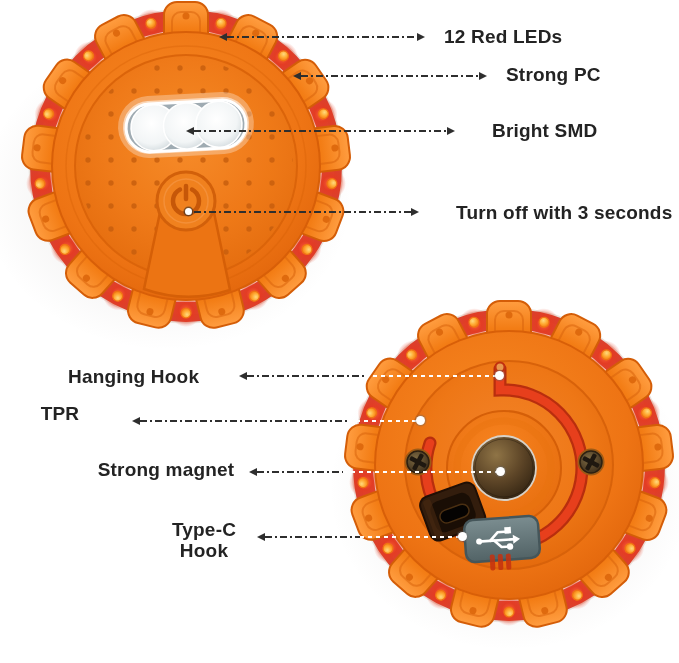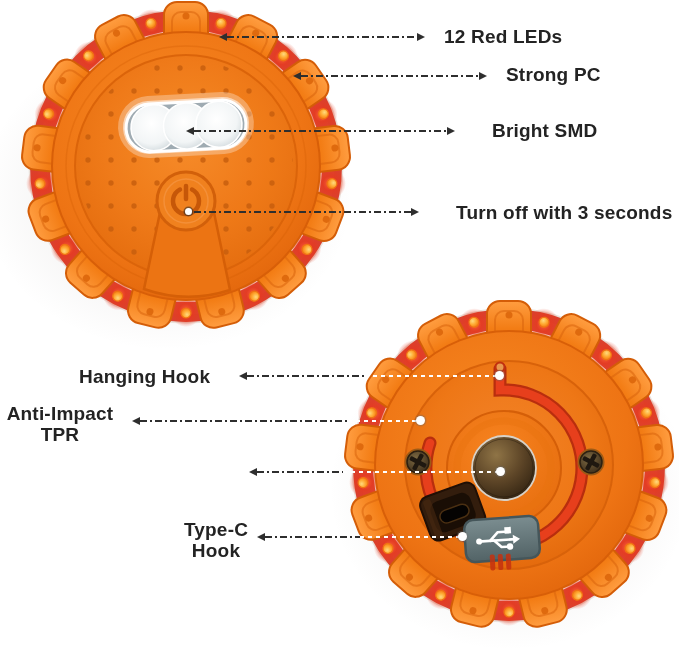--- a/index.html
+++ b/index.html
@@ -317,49 +317,49 @@
   </div>
 
   <div>
     <span class="dot-s" style="left:185px;top:208px;"></span>
     <span class="line-dark" style="left:194px;top:211px;width:217px;"></span>
     <span class="arr-r" style="left:411px;top:208px;"></span>
     <span class="lbl" style="left:456px;top:203px;">Turn off with 3 seconds</span>
   </div>
 
   <div>
-    <span class="lbl" style="left:79px;top:367px;">Hanging Hook</span>
+    <span class="lbl" style="left:68px;top:367px;">Hanging Hook</span>
     <span class="arr-l" style="left:239px;top:372px;"></span>
     <span class="line-dark" style="left:247px;top:375px;width:118px;"></span>
     <span class="line-white" style="left:365px;top:375px;width:132px;"></span>
     <span class="dot-w" style="left:495px;top:371px;"></span>
   </div>
 
   <div>
     <div class="lbl2" style="left:0px;top:403px;width:120px;">
-      <div>Anti-Impact</div>
       <div>TPR</div>
     </div>
     <span class="arr-l" style="left:132px;top:417px;"></span>
     <span class="line-dark" style="left:140px;top:420px;width:208px;"></span>
     <span class="line-white" style="left:348px;top:420px;width:70px;"></span>
     <span class="dot-w" style="left:416px;top:416px;"></span>
   </div>
 
   <div>
     <div class="lbl2" style="left:90px;top:459px;width:152px;">
+      <div>Strong magnet</div>
     </div>
     <span class="arr-l" style="left:249px;top:468px;"></span>
     <span class="line-dark" style="left:257px;top:471px;width:86px;"></span>
     <span class="line-white" style="left:343px;top:471px;width:155px;"></span>
     <span class="dot-w" style="left:496px;top:467px;"></span>
   </div>
 
   <div>
-    <div class="lbl2" style="left:178px;top:519px;width:76px;text-align:center;">
+    <div class="lbl2" style="left:166px;top:519px;width:76px;text-align:center;">
       <div>Type-C</div>
       <div>Hook</div>
     </div>
     <span class="arr-l" style="left:257px;top:533px;"></span>
     <span class="line-dark" style="left:265px;top:536px;width:95px;"></span>
     <span class="line-white" style="left:360px;top:536px;width:100px;"></span>
     <span class="dot-w" style="left:458px;top:532px;"></span>
   </div>
 
 

